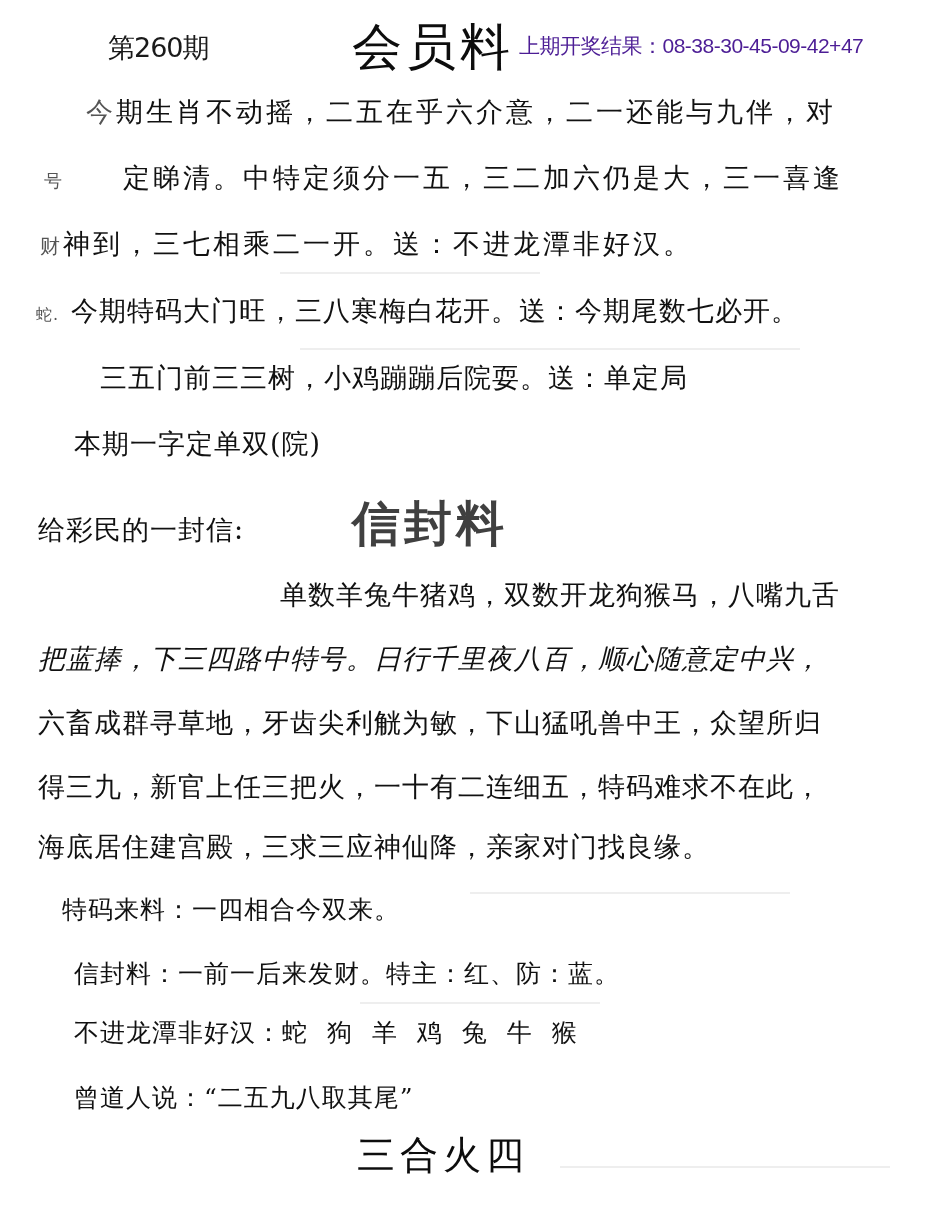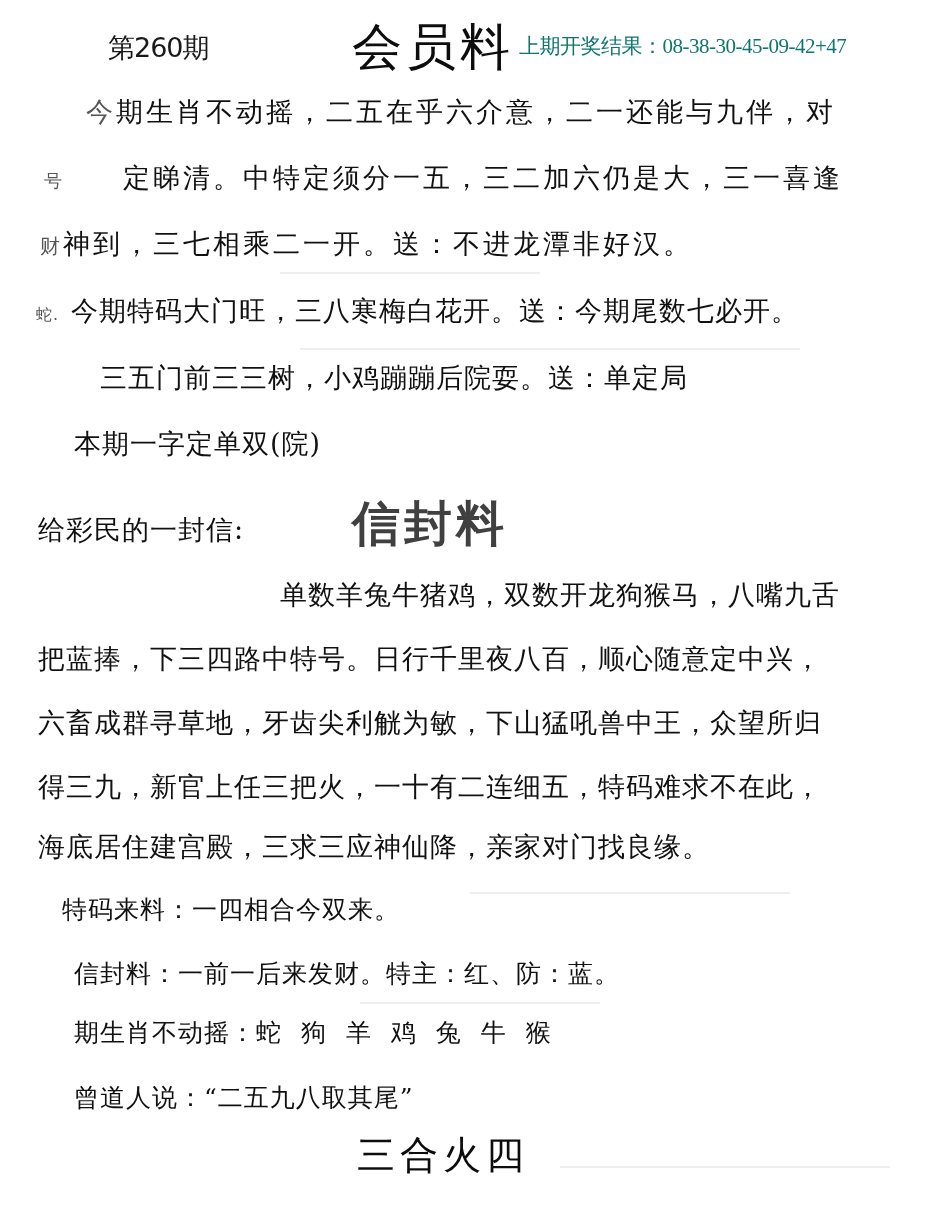--- a/index.html
+++ b/index.html
@@ -20,22 +20,22 @@
       left: 108px; top: 30px;
       font-family: "DejaVu Sans", "Liberation Sans", sans-serif;
       font-size: 27px; letter-spacing: -1px; color: #1a1a1a;
     }
     .title-main {
       left: 352px; top: 14px;
       font-size: 50px; font-weight: normal; letter-spacing: 4px; color: #0d0d0d;
     }
     .last-result {
       left: 519px; top: 32px;
-      font-family: Liberation Serif, serif;
-      font-size: 21px; color: #0f766e; letter-spacing: -0.5px;
+      font-family: Liberation Sans, sans-serif;
+      font-size: 21px; color: #4c1d95; letter-spacing: -0.5px;
     }
     .line {
       font-size: 27px; letter-spacing: 3px; color: #111;
     }
     .line.tight { letter-spacing: 1px; }
     .faint { color: #555; }
     .section-title {
       left: 352px; top: 492px;
       font-size: 48px; font-weight: bold; letter-spacing: 4px; color: #404040;
     }
@@ -76,29 +76,29 @@
     <span>三五门前三三树，小鸡蹦蹦后院耍。送：单定局</span>
   </div>
   <div class="abs line tight" style="left:38px; top:426px;margin-left:36px;">
     <span>本期一字定单双(院)</span>
   </div>
 
   <div class="abs line tight" style="left:38px; top:512px;">给彩民的一封信:</div>
   <div class="abs section-title">信封料</div>
 
   <div class="abs line tight" style="left:280px; top:577px;">单数羊兔牛猪鸡，双数开龙狗猴马，八嘴九舌</div>
-  <div class="abs line tight" style="left:38px; top:641px;">把蓝捧，下三四路中特号。日行千里夜八百，顺心随意定中兴，</div>
+  <div class="abs line tight" style="left:38px; top:641px;font-style:italic;">把蓝捧，下三四路中特号。日行千里夜八百，顺心随意定中兴，</div>
   <div class="abs line tight" style="left:38px; top:705px;">六畜成群寻草地，牙齿尖利觥为敏，下山猛吼兽中王，众望所归</div>
   <div class="abs line tight" style="left:38px; top:769px;">得三九，新官上任三把火，一十有二连细五，特码难求不在此，</div>
   <div class="abs line tight" style="left:38px; top:829px;">海底居住建宫殿，三求三应神仙降，亲家对门找良缘。</div>
 
   <div class="abs line tight" style="left:62px; top:893px; font-size:25px;">特码来料：一四相合今双来。</div>
   <div class="ghost" style="left:470px; top:892px; width:320px;"></div>
   <div class="abs line tight" style="left:74px; top:957px; font-size:25px;">信封料：一前一后来发财。特主：红、防：蓝。</div>
   <div class="ghost" style="left:360px; top:1002px; width:240px;"></div>
   <div class="abs line tight" style="left:74px; top:1016px; font-size:25px;">
-    <span>期生肖不动摇：</span><span style="letter-spacing:6px;">蛇 狗 羊 鸡 兔 牛 猴</span>
+    <span>不进龙潭非好汉：</span><span style="letter-spacing:6px;">蛇 狗 羊 鸡 兔 牛 猴</span>
   </div>
   <div class="abs line tight" style="left:74px; top:1081px; font-size:25px;">曾道人说：“二五九八取其尾”</div>
 
   <div class="abs final">三合火四</div>
   <div class="ghost" style="left:560px; top:1166px; width:330px;"></div>
 </div>
 
 </body></html>

